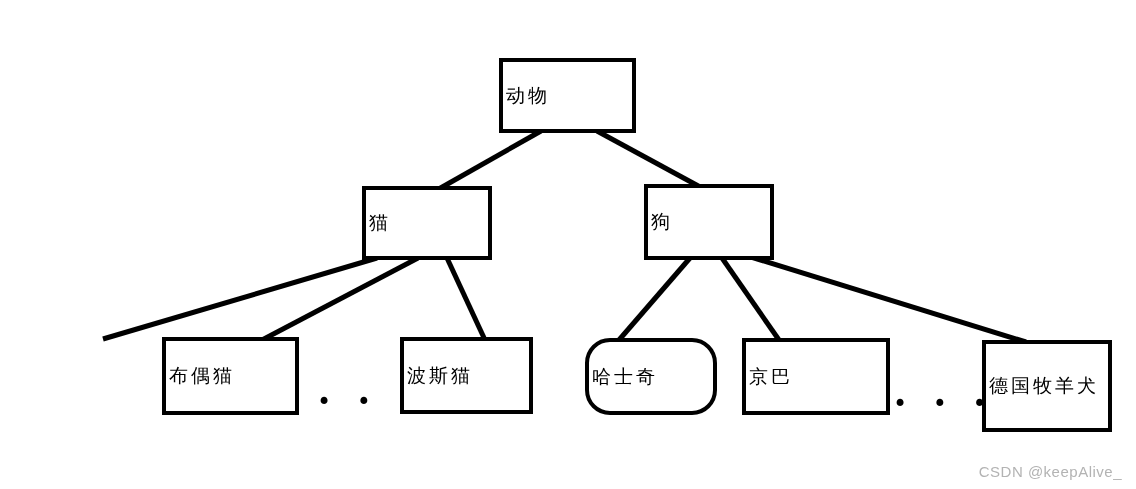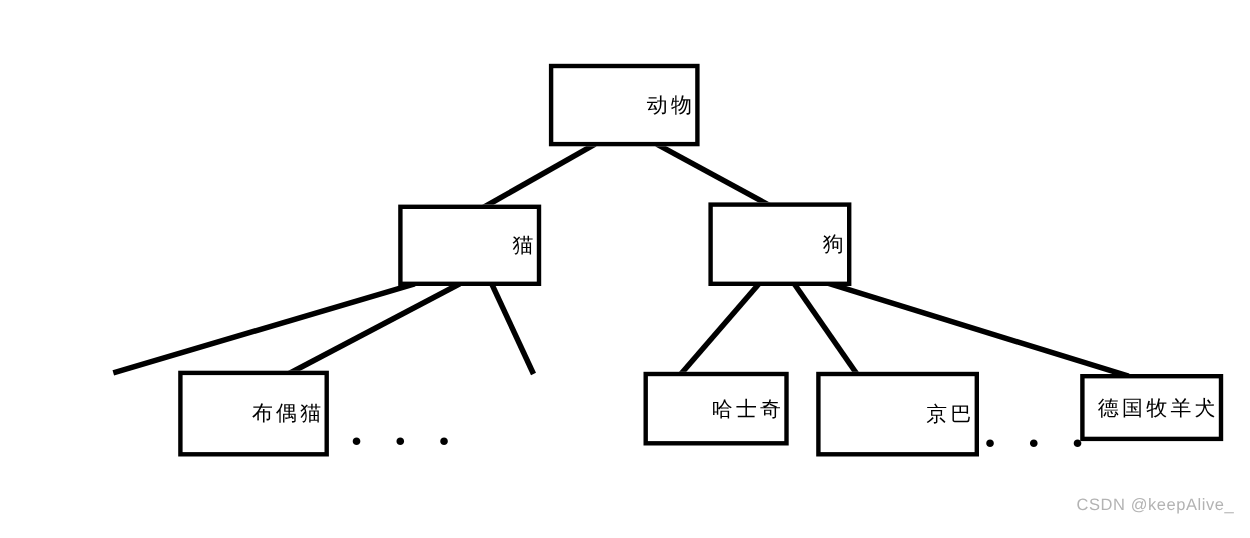--- a/index.html
+++ b/index.html
@@ -29,49 +29,49 @@
     stroke-linecap: butt;
   }
   .node {
     position: absolute;
     box-sizing: border-box;
     border: 4px solid var(--box_border, #000000);
     background: var(--box_fill, #ffffff);
     color: var(--text, #000000);
     display: flex;
     align-items: center;
-    justify-content: flex-end;
+    justify-content: flex-start;
     font-size: 19px;
     letter-spacing: 3px;
     text-indent: 3px; 
     white-space: nowrap;
   }
   .node-root   { left: 499px; top:  58px; width: 137px; height: 75px; }
   .node-cat    { left: 362px; top: 186px; width: 130px; height: 74px; }
   .node-dog    { left: 644px; top: 184px; width: 130px; height: 76px; }
   .node-garfield  { left:  23px; top: 337px; width: 139px; height: 78px; }
   .node-ragdoll   { left: 162px; top: 337px; width: 137px; height: 78px; }
   .node-persian   { left: 400px; top: 337px; width: 133px; height: 77px; }
-  .node-husky     { left: 585px; top: 338px; width: 132px; height: 67px; }
+  .node-husky     { left: 585px; top: 338px; width: 132px; height: 77px; border-radius: 25px; }
   .node-pekingese { left: 742px; top: 338px; width: 148px; height: 77px; }
-  .node-german    { left: 982px; top: 340px; width: 130px; height: 61px; padding-left: 16px; }
+  .node-german    { left: 982px; top: 340px; width: 130px; height: 92px; }
   .ellipsis {
     position: absolute;
     color: var(--text, #000000);
     font-size: 24px;
     font-family: "DejaVu Sans", "Liberation Sans", sans-serif;
     letter-spacing: 9px;
     white-space: nowrap;
   }
   .ellipsis-cat { left: 317px; top: 388px; }
   .ellipsis-dog { left: 893px; top: 390px; }
   .watermark {
     position: absolute;
     right: 14px;
-    bottom: 21px;
+    bottom: 9px;
     color: var(--watermark, #b3b3b3);
     font-family: "Liberation Sans", "DejaVu Sans", sans-serif;
     font-size: 15px;
     letter-spacing: 0.5px;
   }
 </style>
 </head>
 <body>
 
 <div class="canvas">
@@ -99,20 +99,23 @@
     <span>狗</span>
   </div>
 
 
   <div class="node node-ragdoll">
     <span>布偶猫</span>
   </div>
 
   <div class="ellipsis ellipsis-cat">• • •</div>
 
+  <div class="node node-persian">
+    <span>波斯猫</span>
+  </div>
 
   <div class="node node-husky">
     <span>哈士奇</span>
   </div>
 
   <div class="node node-pekingese">
     <span>京巴</span>
   </div>
 
   <div class="ellipsis ellipsis-dog">• • •</div>

